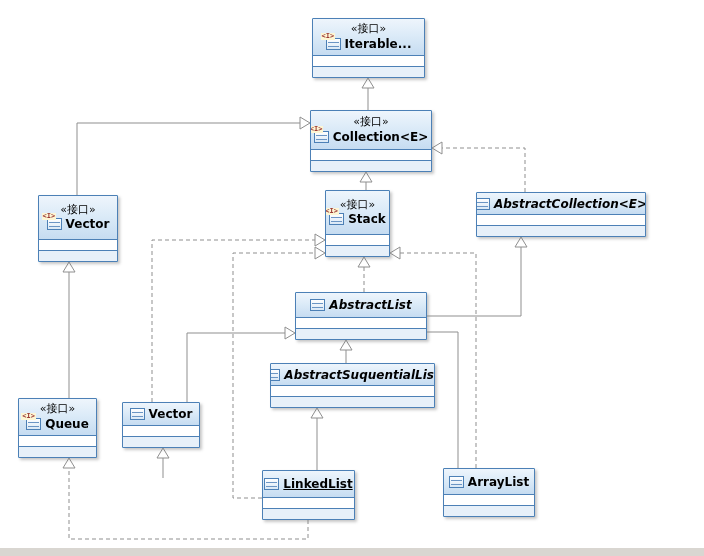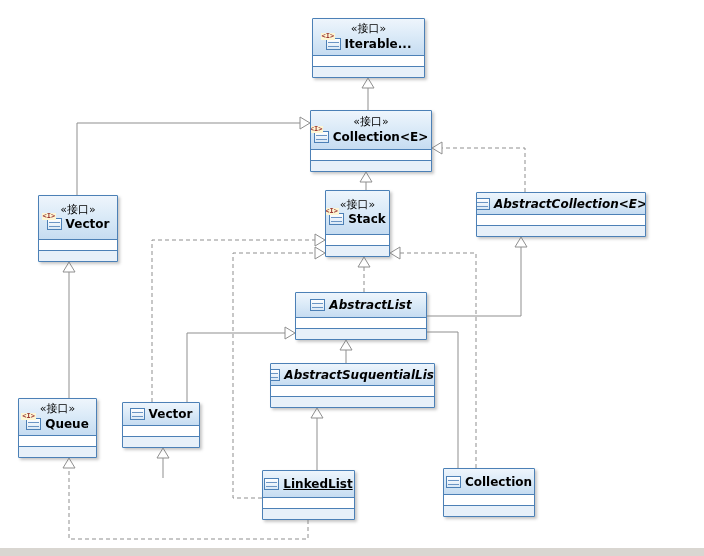--- a/index.html
+++ b/index.html
@@ -271,21 +271,21 @@
     <div class="row r1"></div>
     <div class="row r2"></div>
   </div>
 
   <div class="uml-box" style="left:443px;top:468px;width:92px;height:49px;">
     <div class="title">
       <div class="name-row">
         <span class="cls-icon">
             <span class="panel"></span>
           </span>
-        <span class="cls-name">Collection</span>
+        <span class="cls-name">ArrayList</span>
       </div>
     </div>
     <div class="row r1"></div>
     <div class="row r2"></div>
   </div>
 
   <div id="bottom-edge"></div>
 </div>
 
 </body></html>

